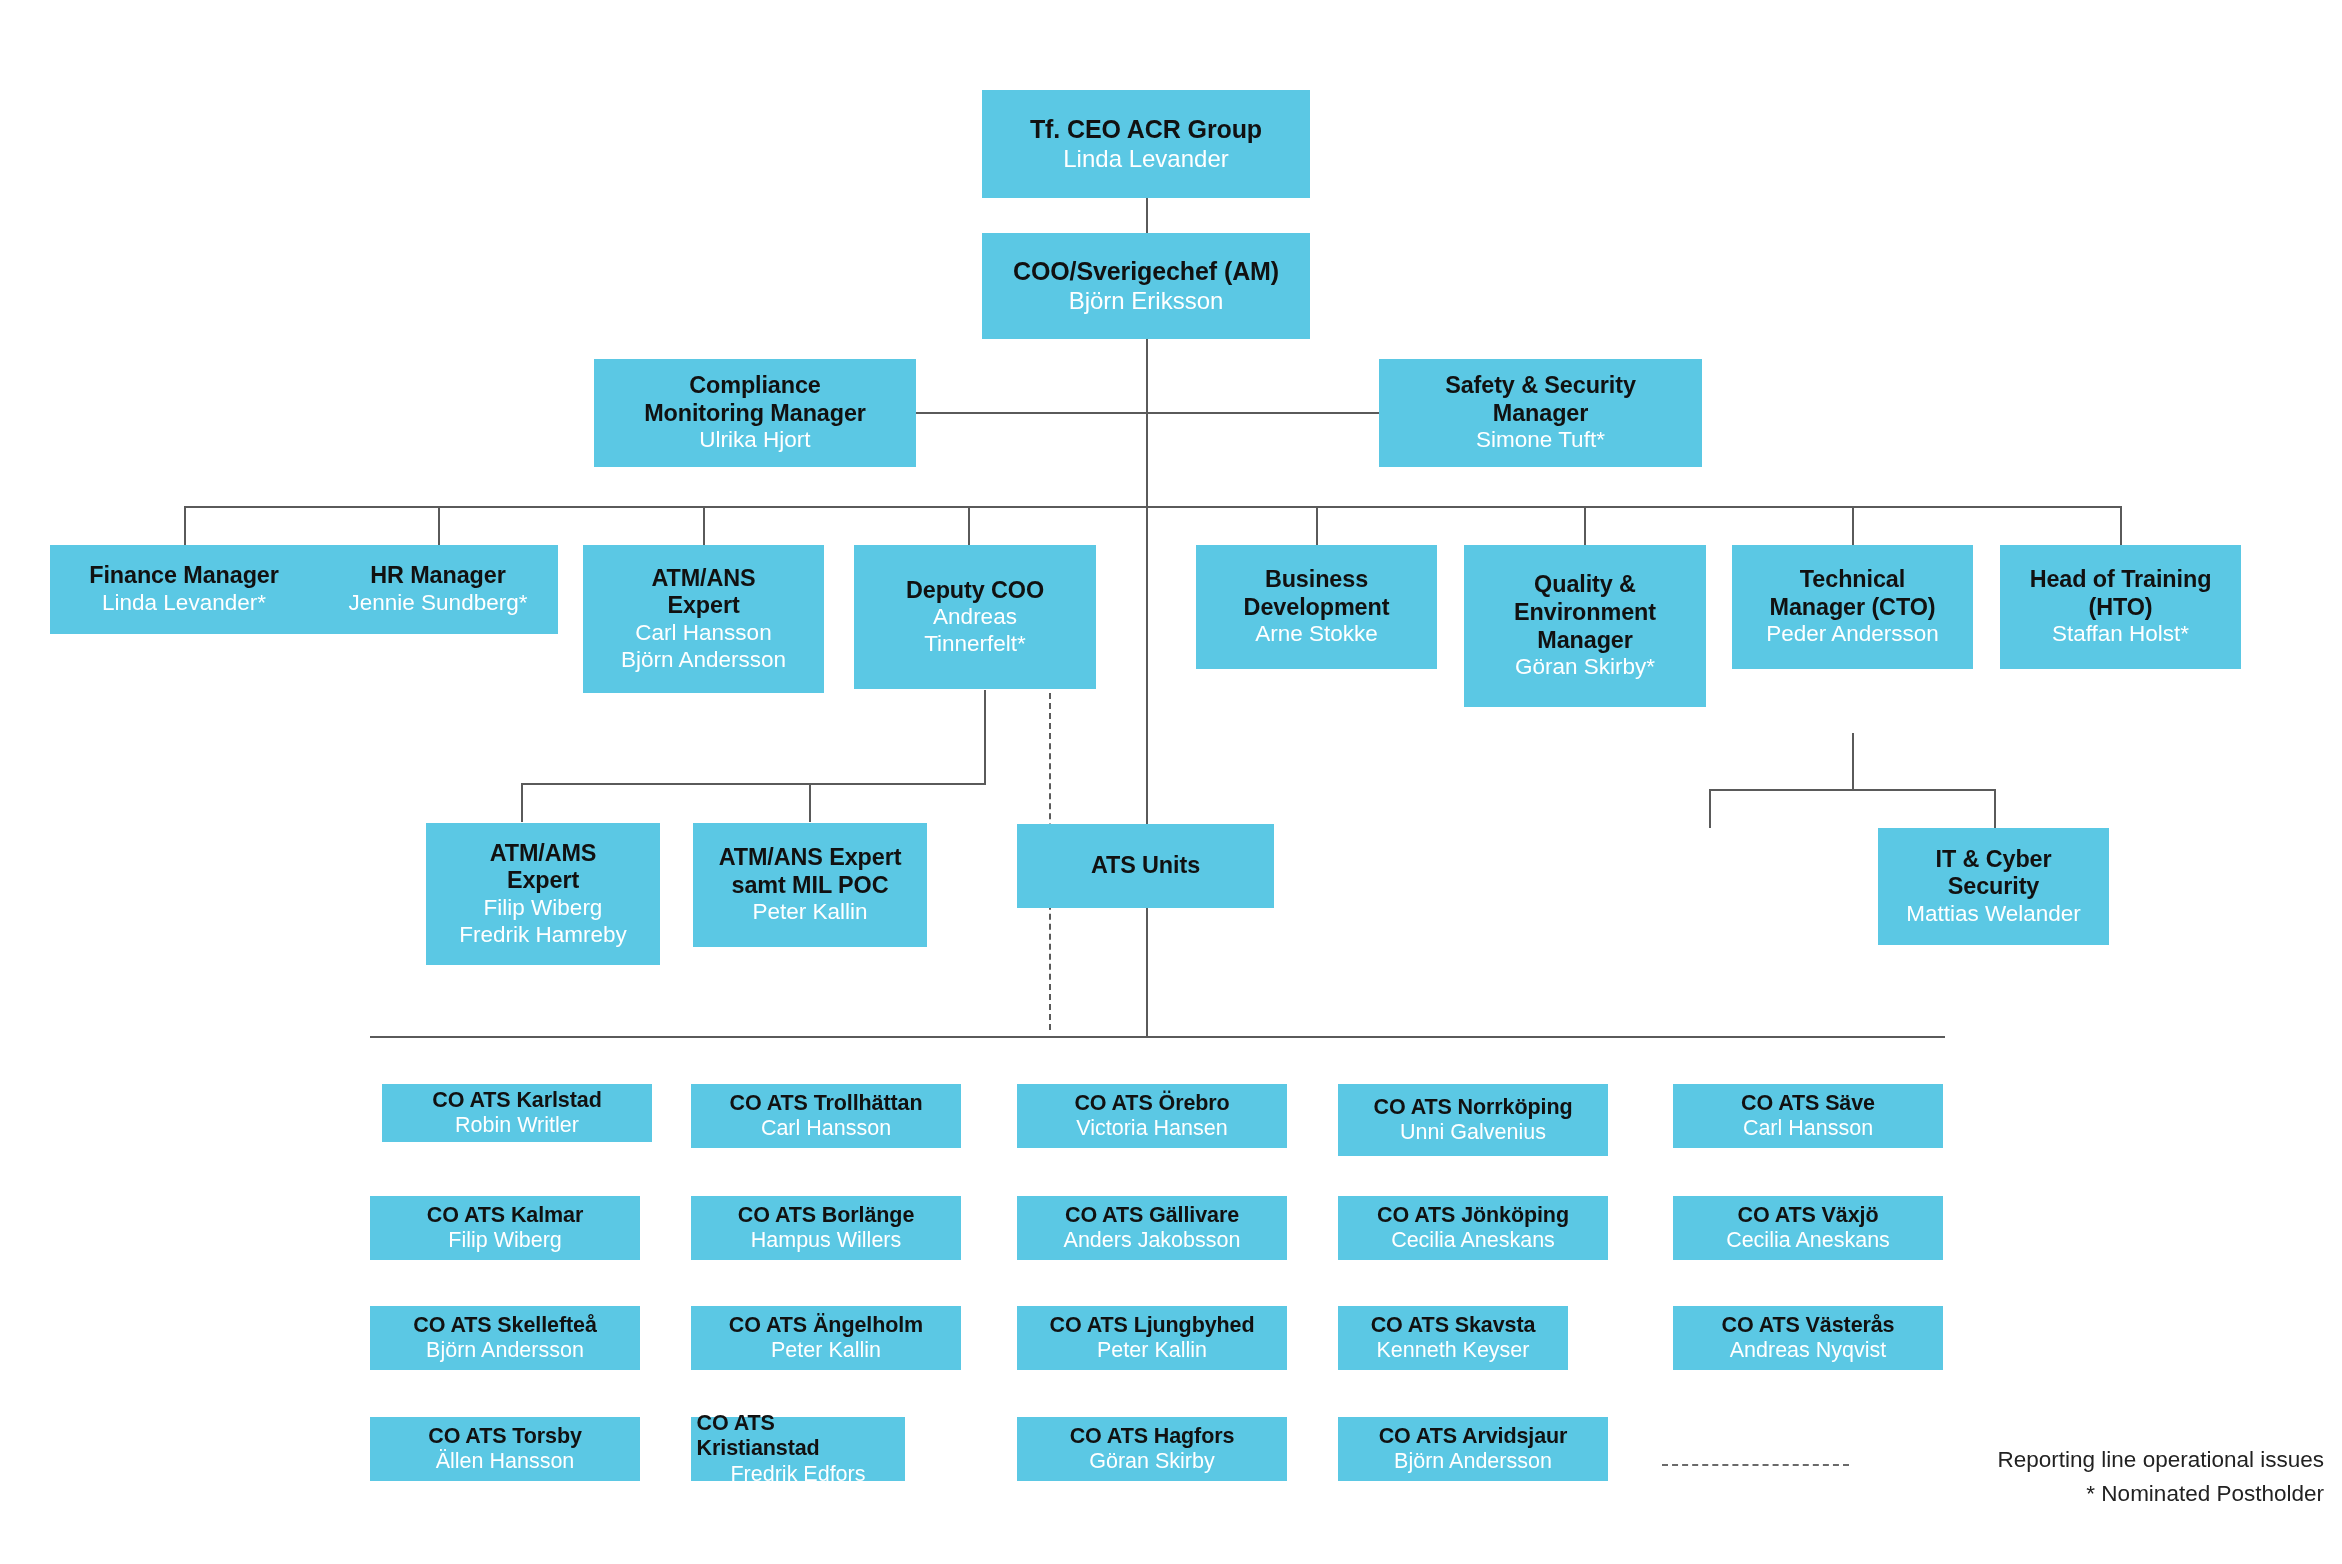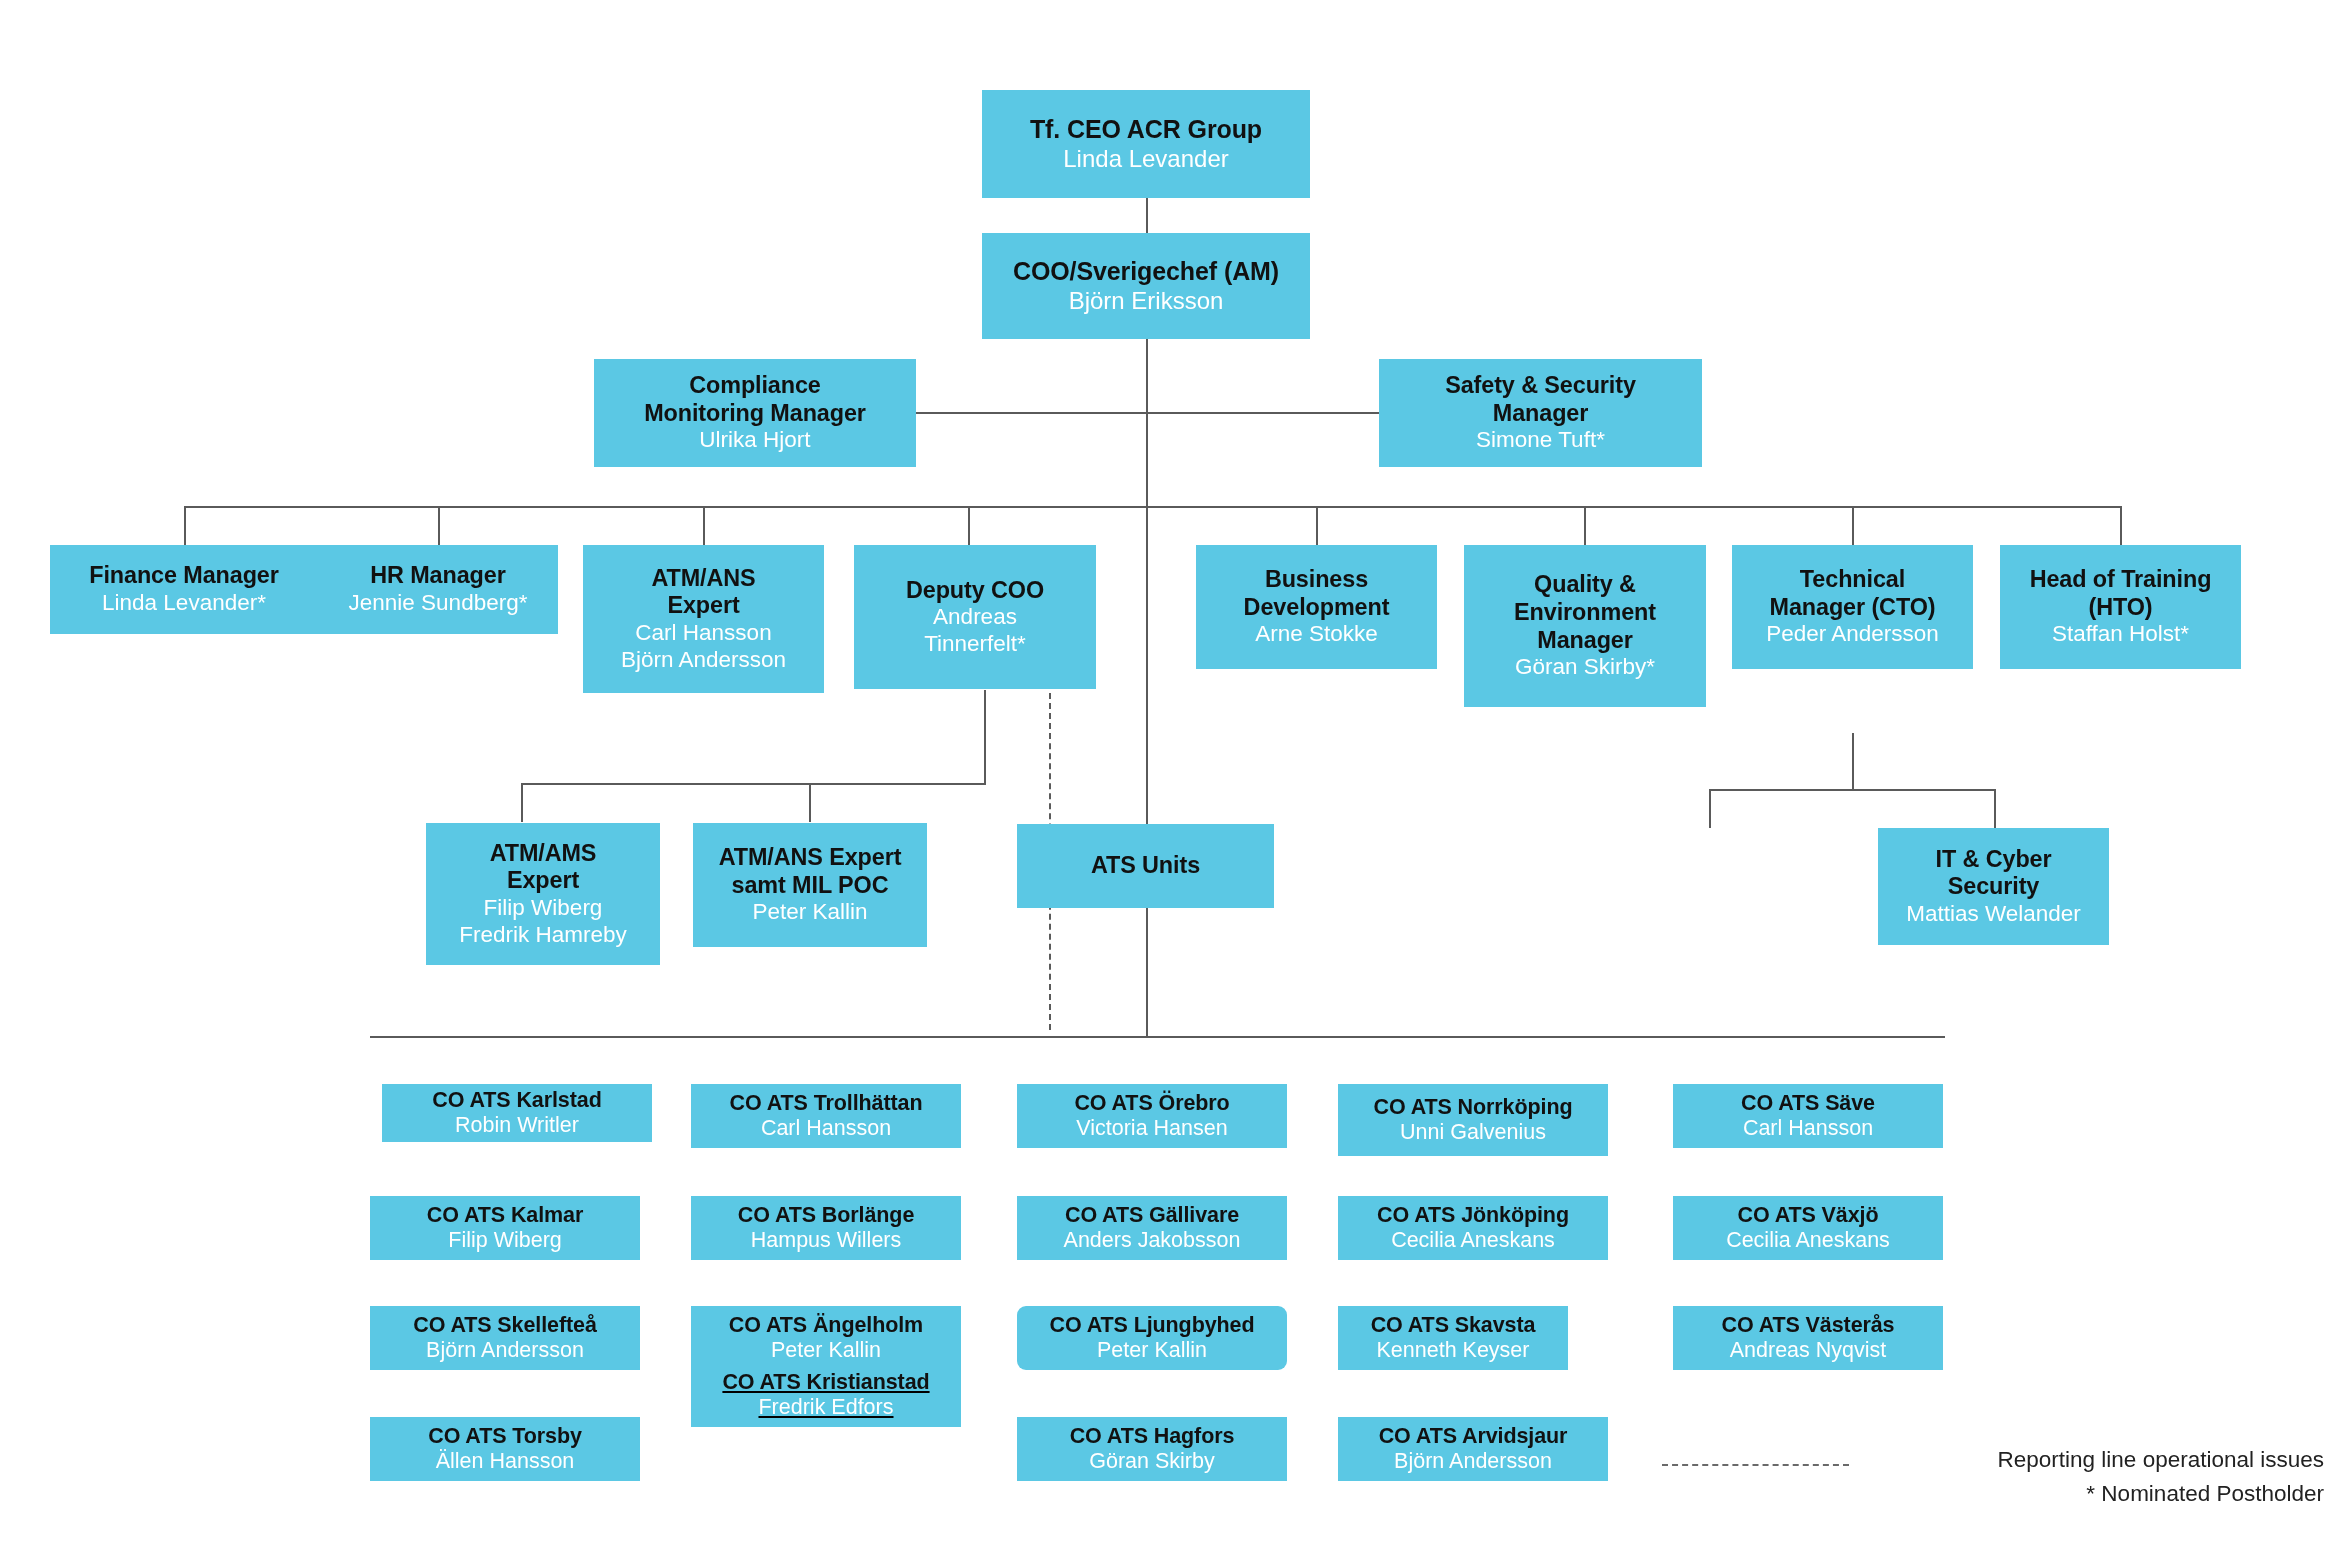--- a/index.html
+++ b/index.html
@@ -256,37 +256,37 @@
         <span class="person">Cecilia Aneskans</span>
       </div>
       <div class="node sz-sm" style="left: 370px; top: 1306px; width: 270px; height: 64px;">
         <span class="title">CO ATS Skellefteå</span>
         <span class="person">Björn Andersson</span>
       </div>
       <div class="node sz-sm" style="left: 691px; top: 1306px; width: 270px; height: 64px;">
         <span class="title">CO ATS Ängelholm</span>
         <span class="person">Peter Kallin</span>
       </div>
-      <div class="node sz-sm" style="left: 1017px; top: 1306px; width: 270px; height: 64px; border-radius: 9px;">
+      <div class="node sz-sm" style="left: 1017px; top: 1306px; width: 270px; height: 64px;">
         <span class="title">CO ATS Ljungbyhed</span>
         <span class="person">Peter Kallin</span>
       </div>
       <div class="node sz-sm" style="left: 1338px; top: 1306px; width: 230px; height: 64px;">
         <span class="title">CO ATS Skavsta</span>
         <span class="person">Kenneth Keyser</span>
       </div>
       <div class="node sz-sm" style="left: 1673px; top: 1306px; width: 270px; height: 64px;">
         <span class="title">CO ATS Västerås</span>
         <span class="person">Andreas Nyqvist</span>
       </div>
       <div class="node sz-sm" style="left: 370px; top: 1417px; width: 270px; height: 64px;">
         <span class="title">CO ATS Torsby</span>
         <span class="person">Ällen Hansson</span>
       </div>
-      <div class="node sz-sm" style="left: 691px; top: 1363px; width: 270px; height: 64px; text-decoration: underline;">
+      <div class="node sz-sm" style="left: 691px; top: 1417px; width: 214px; height: 64px;">
         <span class="title">CO ATS Kristianstad</span>
         <span class="person">Fredrik Edfors</span>
       </div>
       <div class="node sz-sm" style="left: 1017px; top: 1417px; width: 270px; height: 64px;">
         <span class="title">CO ATS Hagfors</span>
         <span class="person">Göran Skirby</span>
       </div>
       <div class="node sz-sm" style="left: 1338px; top: 1417px; width: 270px; height: 64px;">
         <span class="title">CO ATS Arvidsjaur</span>
         <span class="person">Björn Andersson</span>

